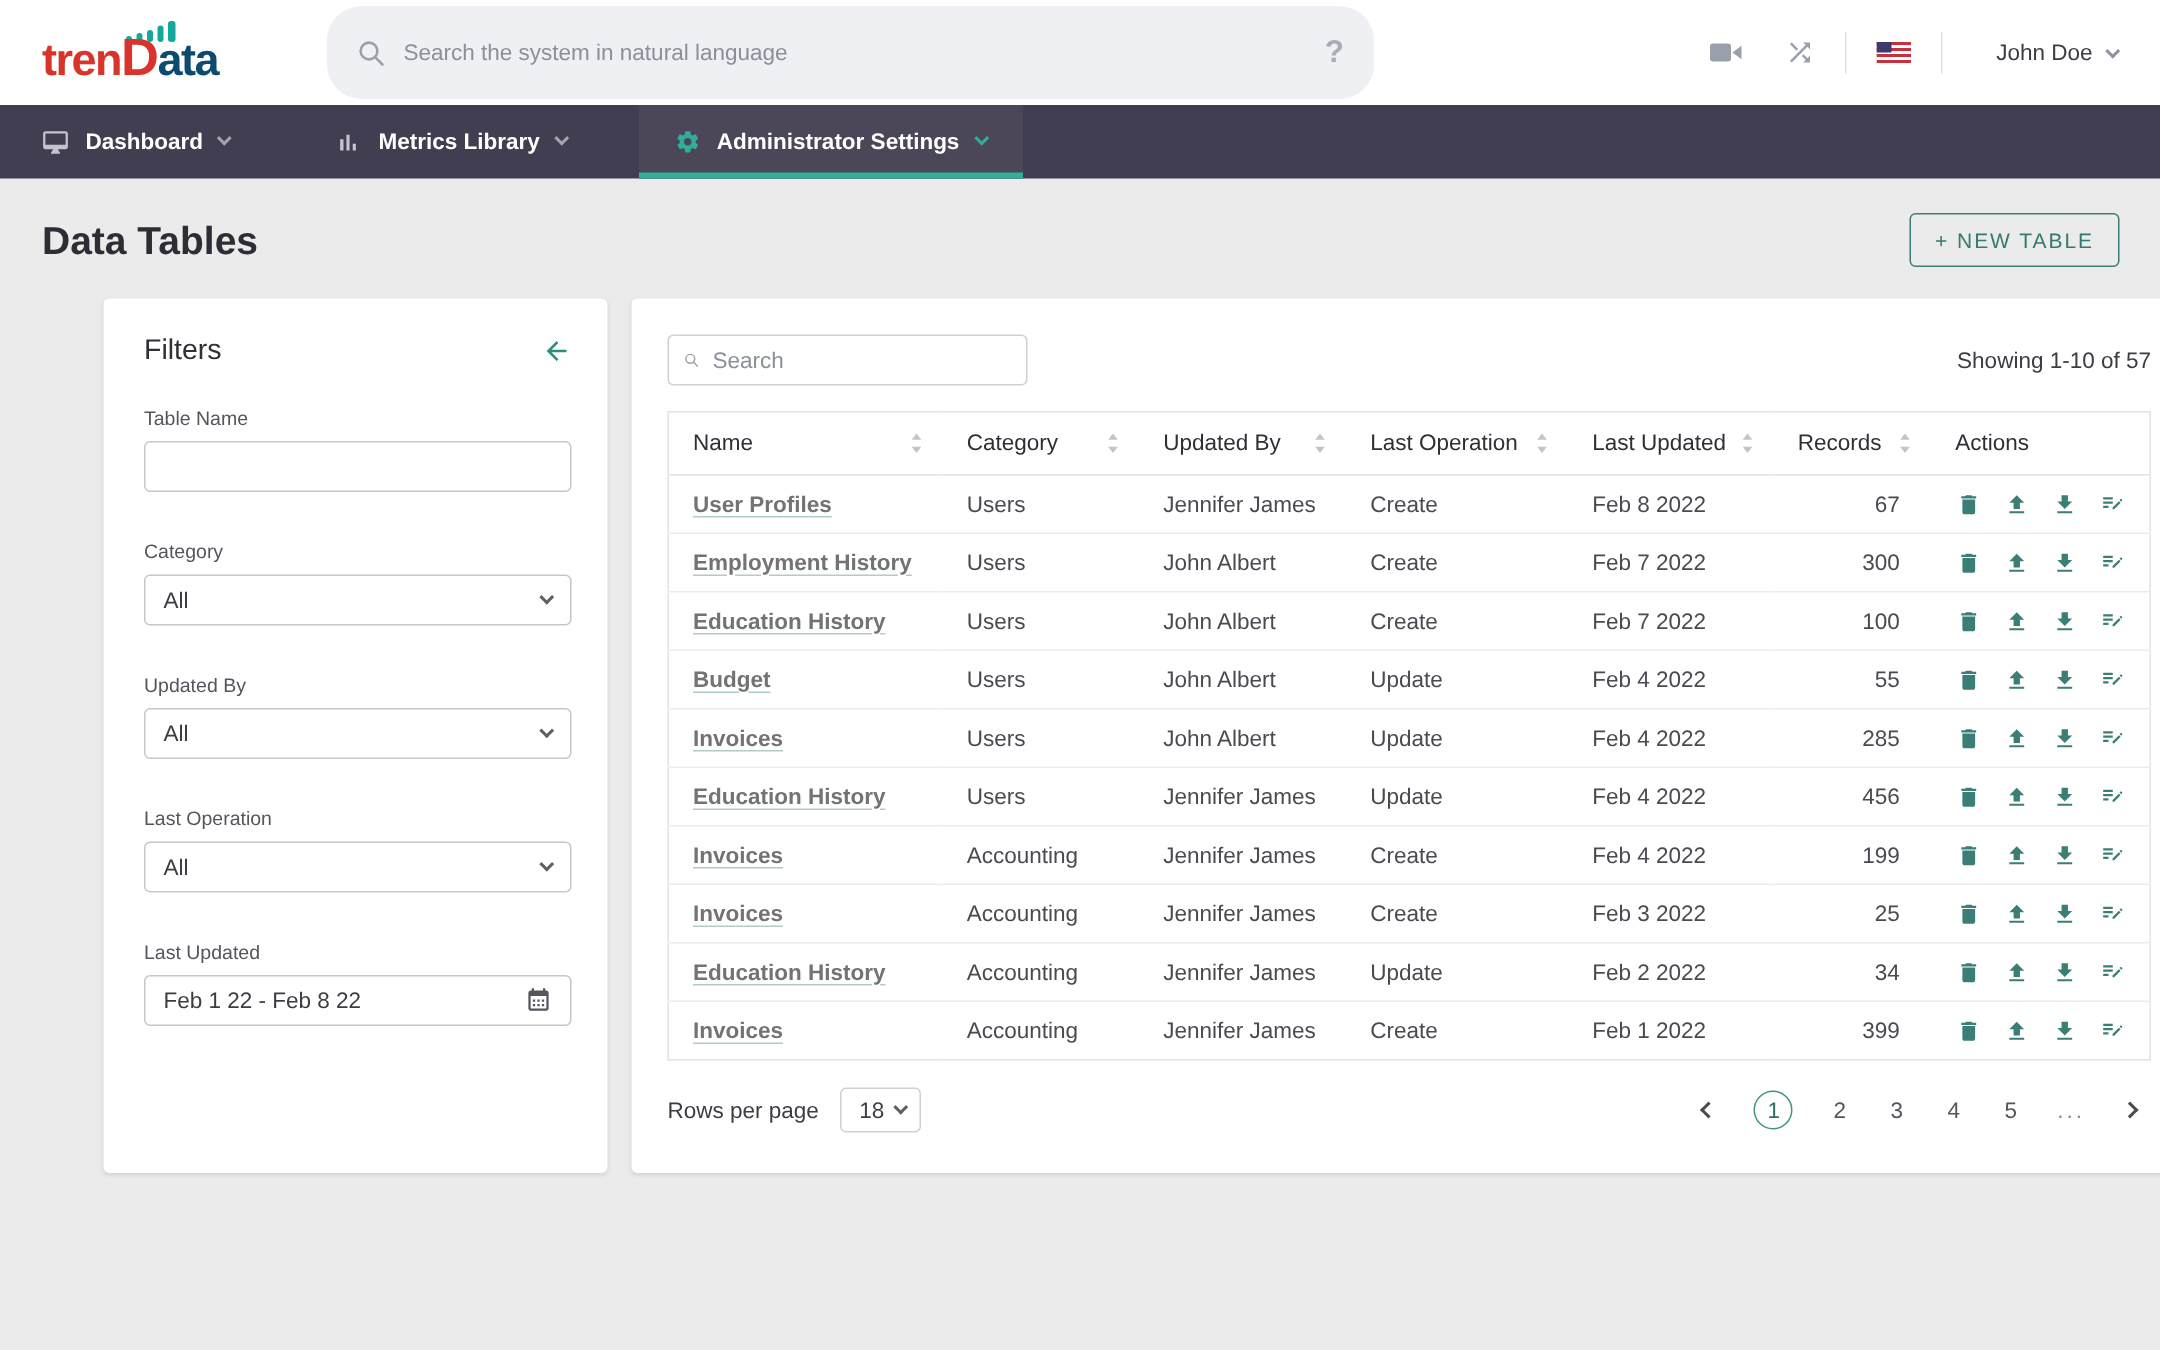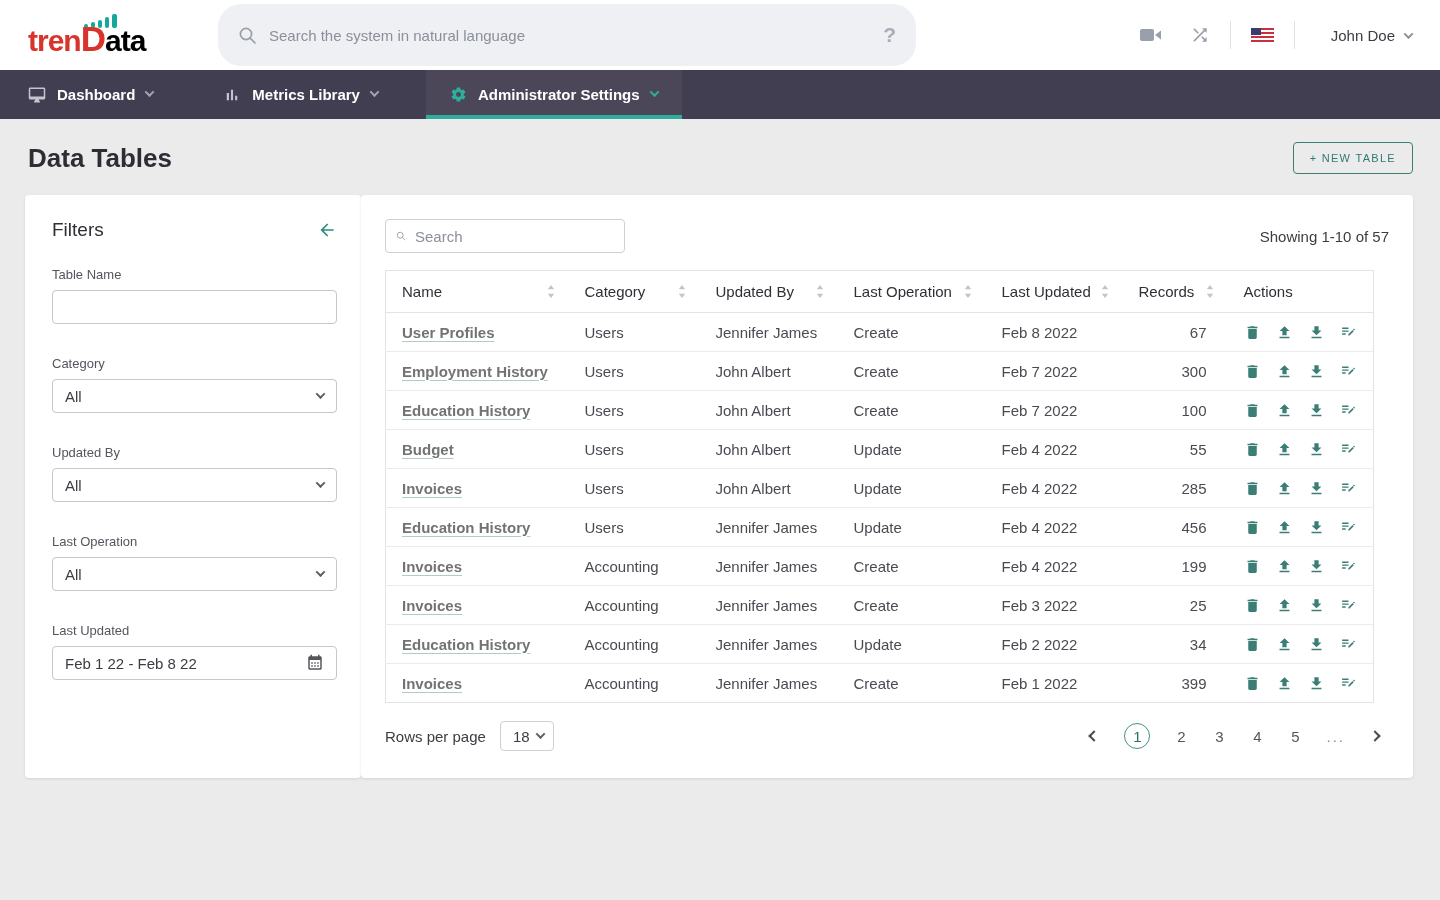--- a/index.html
+++ b/index.html
@@ -14,21 +14,21 @@
   .topbar { height:70px; background:#fff; display:flex; align-items:center; padding:0 28px; }
   .logo { position:relative; width:150px; height:56px; cursor:pointer; flex:none; }
   .logo-dots { position:absolute; top:7px; left:56px; display:flex; align-items:flex-end; gap:3px; }
   .logo-dots i { display:block; width:4px; background:#14a79b; border-radius:2px; }
   .logo-dots i:nth-child(1){height:4px;} .logo-dots i:nth-child(2){height:6px;}
   .logo-dots i:nth-child(3){height:8px;} .logo-dots i:nth-child(4){height:11px;}
   .logo-dots i:nth-child(5){height:14px; width:5px;}
   .logo-text { position:absolute; bottom:4px; left:0; font-weight:700; font-size:30px; letter-spacing:-1px; }
   .logo-text .lred { color:#d9342b; }
   .logo-text .ld { color:#d9342b; font-size:35px; }
-  .logo-text .lteal { color:#000000; }
+  .logo-text .lteal { color:#0c4a6e; }
   .search-pill { margin-left:40px; width:698px; height:62px; background:#eef0f4; border-radius:23px;
     display:flex; align-items:center; padding:0 20px; gap:12px; }
   .search-pill input { flex:1; border:none; outline:none; background:transparent; font-size:15px;
     font-family:inherit; color:#3c3c43; }
   .search-pill input::placeholder { color:#8b8f99; }
   .help-q { color:#a9adb8; font-size:21px; font-weight:700; cursor:pointer; }
   .topbar-right { margin-left:auto; display:flex; align-items:center; }
   .tb-icon { background:none; border:none; cursor:pointer; display:flex; align-items:center; padding:0; }
   .tb-div { width:1px; height:28px; background:#e1e1e6; margin:0 20px; }
   .gap28 { margin-right:28px; }
@@ -43,23 +43,23 @@
   .nav-item + .nav-item { margin-left:22px; }
   .nav-item .nchv { color:#a5a3b3; margin-top:-3px; }
   .nav-item.active { background:#4b4759; margin-left:24px; }
   .nav-item.active::after { content:""; position:absolute; left:0; right:0; bottom:0; height:4px; background:#2fae9b; }
   .nav-item.active .nchv { color:#2fae9b; }
   .nicon { display:flex; }
   
   .page-head { display:flex; align-items:center; justify-content:space-between; padding:23px 27px 21px 28px;gap:28px; }
   .page-title { font-size:26px; font-weight:700; color:#2d2d35; }
   .btn-outline { background:transparent; border:1px solid #3b7e76; color:#337a71; border-radius:4px;
-    font-family:inherit; font-size:11px; font-weight:500; letter-spacing:1.3px; padding:9px 16px; cursor:pointer; }
+    font-family:inherit; font-size:14px; font-weight:500; letter-spacing:1.3px; padding:9px 16px; cursor:pointer; }
   
-  .content { display:flex; gap:0; padding:0 27px 0 25px; align-items:center; }
+  .content { display:flex; gap:16px; padding:0 27px 0 25px; align-items:center;margin-left:44px; }
   .card { background:#fff; border-radius:4px; box-shadow:0 1px 3px rgba(0,0,0,.10); }
   
   .filters-card { width:336px; min-height:583px; padding:24px 24px 0 27px; flex:none; }
   .filters-head { display:flex; align-items:center; justify-content:space-between; }
   .filters-title { font-size:19px; font-weight:500; color:#2f2f36; }
   .icon-btn { background:none; border:none; padding:0; cursor:pointer; display:flex; }
   .fgroup { margin-top:32px; }
   .fgroup.first { margin-top:26px; }
   .flabel { display:block; font-size:13px; color:#55555e; margin-bottom:8px; }
   .finput { height:34px; border:1px solid #c6c6cd; border-radius:4px; background:#fff; width:100%;

